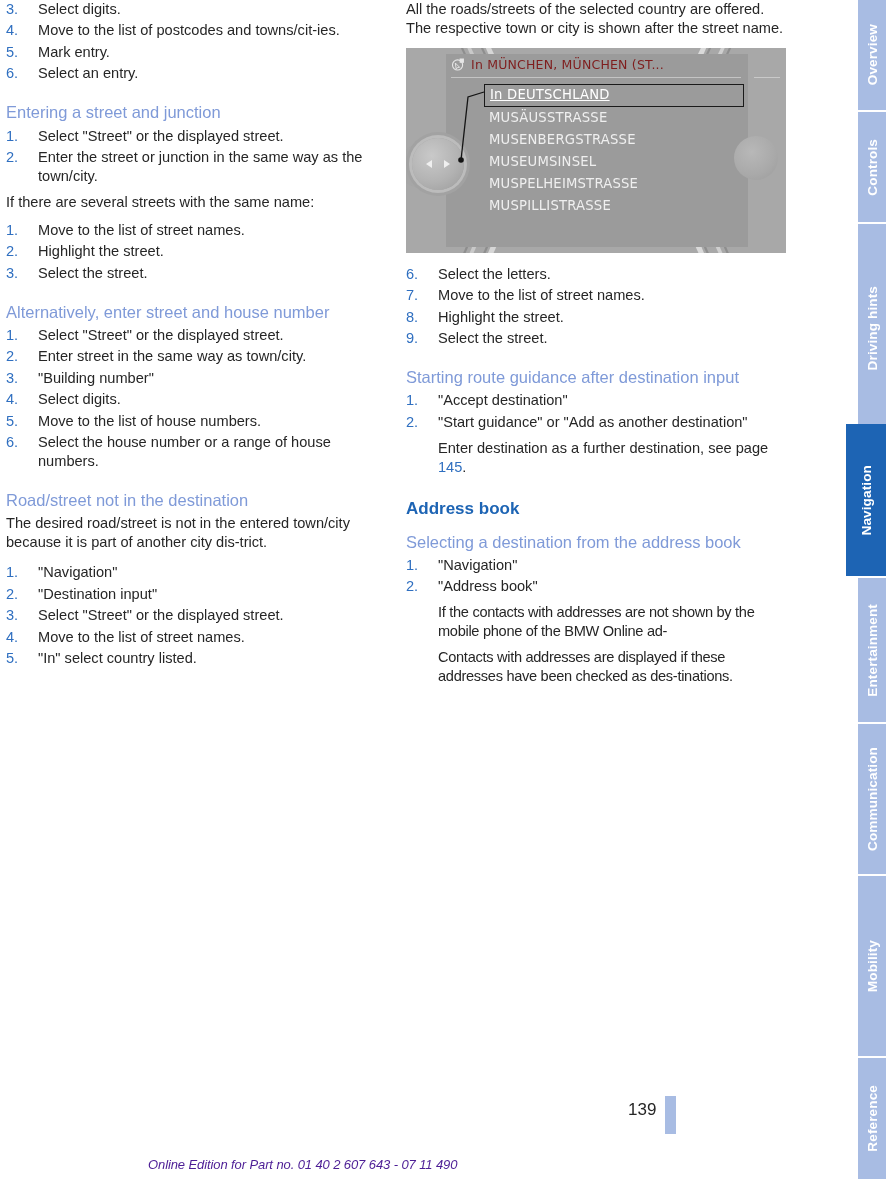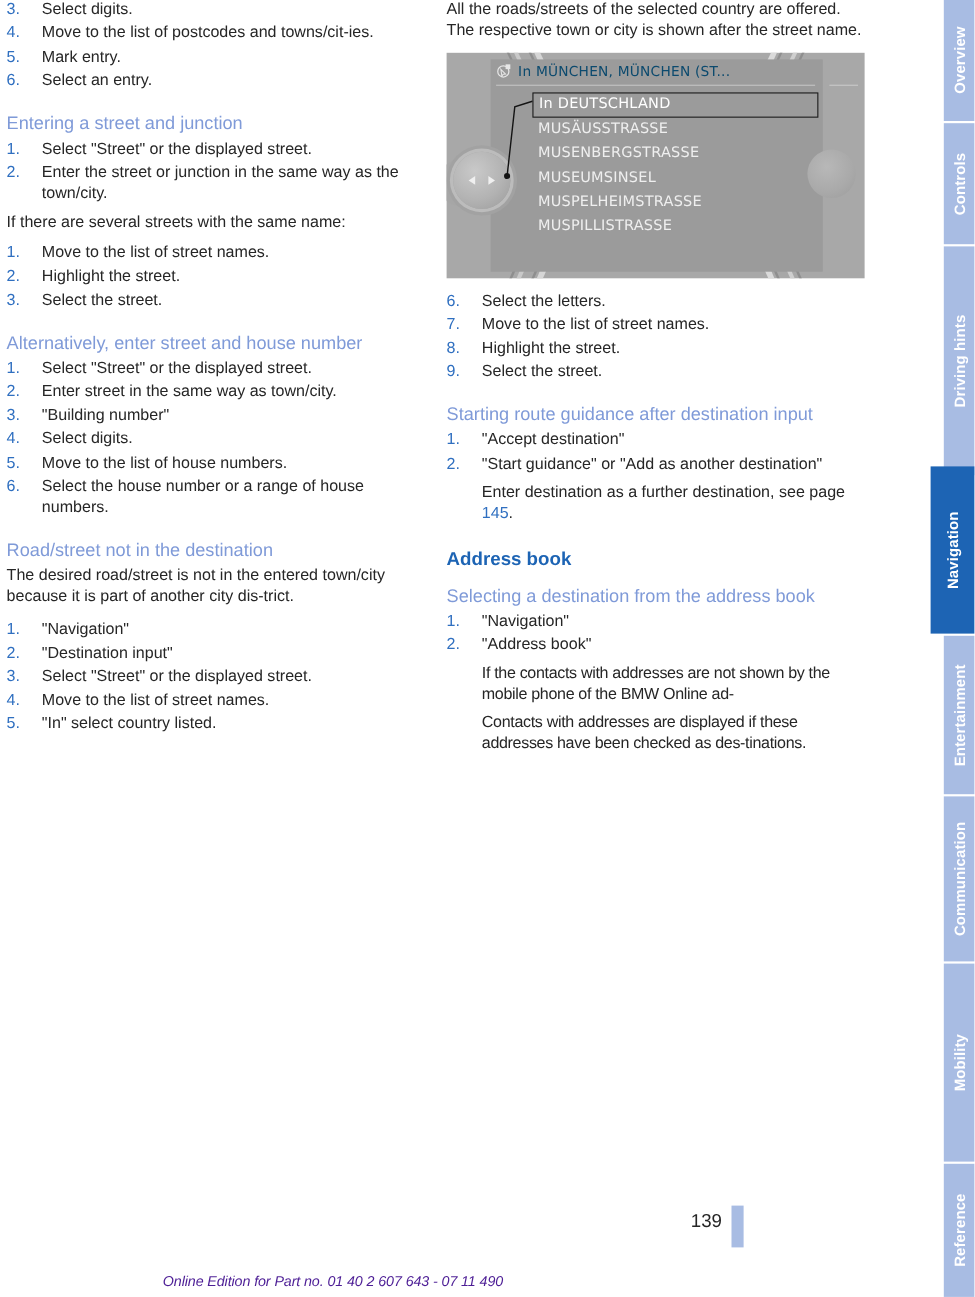--- a/index.html
+++ b/index.html
@@ -110,21 +110,21 @@
     left: 40px; right: 38px; top: 6px; bottom: 6px;
     background: #9b9b9b;
   }
   .fig-header {
     position: absolute;
     left: 45px; top: 9px;
     display: flex; align-items: center; gap: 5px;
   }
   .fig-header .hdr-icon { width: 15px; height: 15px; display:block; }
   .fig-header .hdr-text {
-    color: #0c4a6e;
+    color: #7f1d1d;
     font-size: 12.5px;
     font-family: "DejaVu Sans", sans-serif;
     letter-spacing: 0.2px;
     white-space: nowrap;
   }
   .fig-rule {
     position: absolute;
     left: 45px; top: 29px;
     width: 290px; height: 1px;
     background: #c4c4c4;
@@ -149,20 +149,21 @@
     height: 22px;
     padding-left: 5px;
     white-space: nowrap;
   }
   .fig-item.selected {
     border: 1.6px solid #1a1a1a;
     background: #9b9b9b;
     height: 23px;
     line-height: 20px;
     color: #ffffff;
+    text-decoration: underline;
   }
   .knob-left {
     position: absolute;
     left: 6px; top: 90px;
     width: 52px; height: 52px;
     border-radius: 50%;
     background: radial-gradient(circle at 38% 34%, #c9c9c9 0%, #b3b3b3 55%, #9a9a9a 100%);
     box-shadow: 0 0 0 3px #bcbcbc, 0 0 0 6px #a2a2a2;
     display: flex; align-items: center; justify-content: center; gap: 12px;
   }

